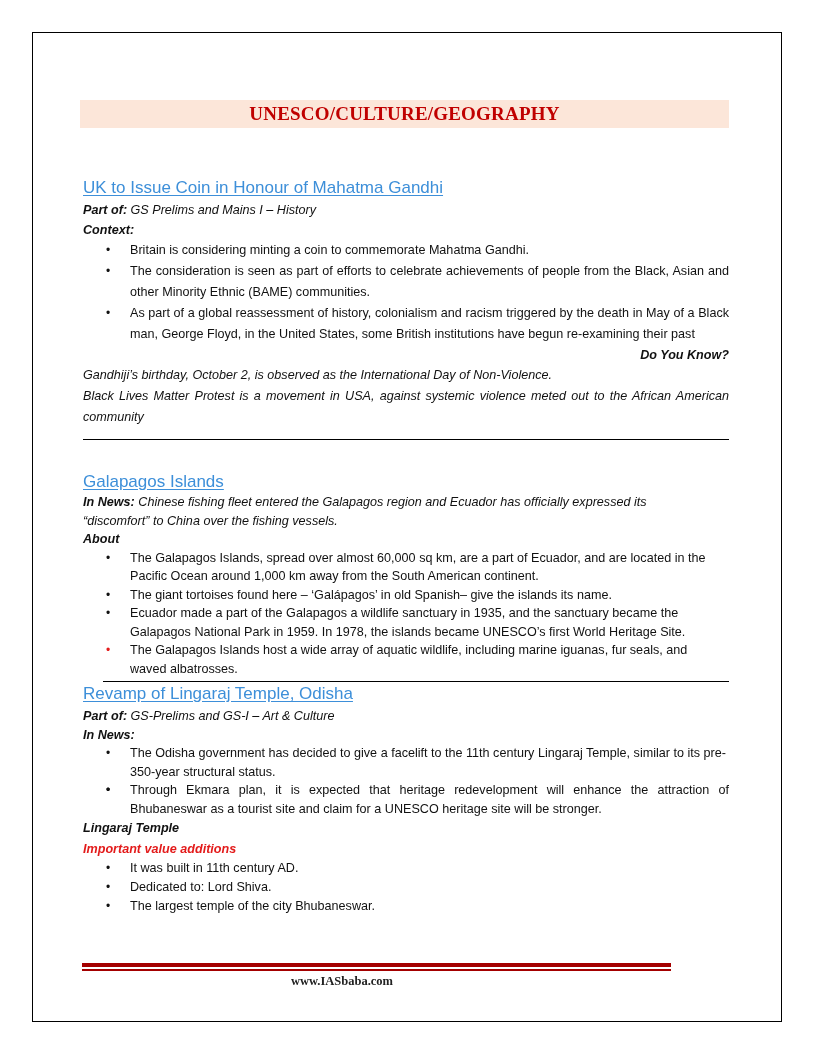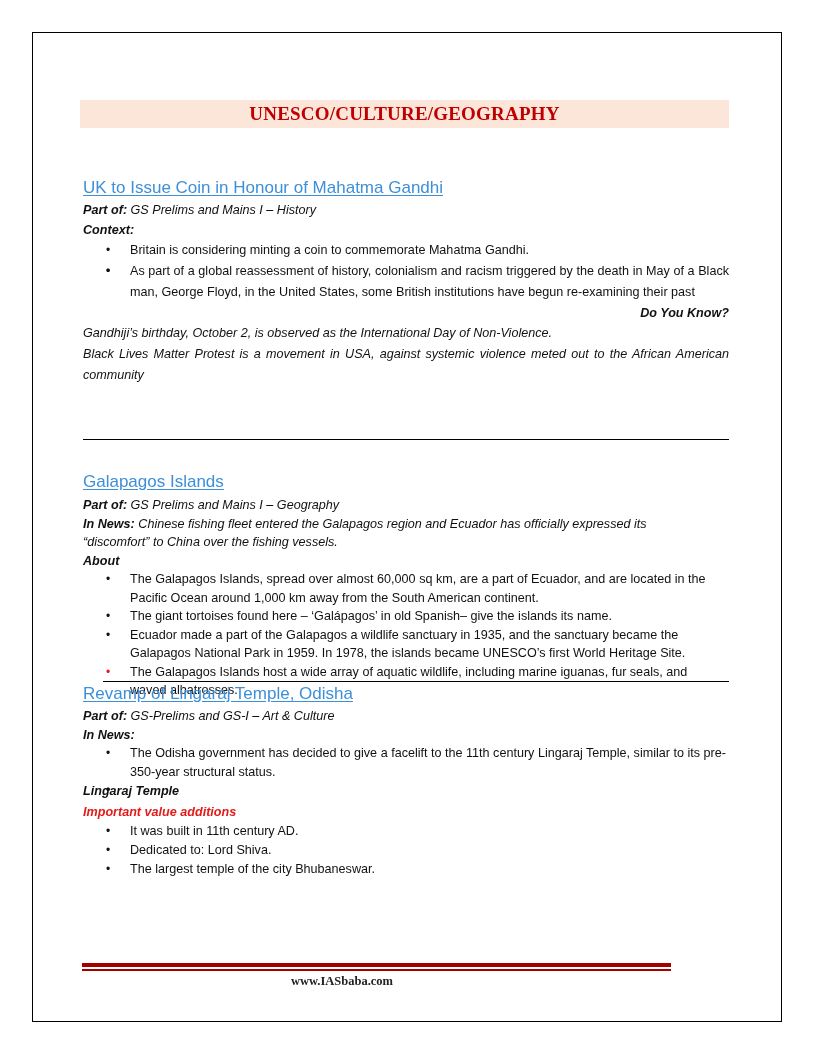--- a/index.html
+++ b/index.html
@@ -37,35 +37,32 @@
 </div>
 
 <div class="blk" style="top:145px;margin-top:32px;">
   <h2 class="heading">UK to Issue Coin in Honour of Mahatma Gandhi</h2>
   <div class="line" style="margin-top:1px;line-height:20px;">
     <span class="b">Part of:</span><span> GS Prelims and Mains I – History</span>
   </div>
   <div class="line b" style="line-height:20px;">Context:</div>
   <ul style="line-height:21px;">
     <li><span class="dot">•</span><span>Britain is considering minting a coin to commemorate Mahatma Gandhi.</span></li>
-    <li class="just"><span class="dot">•</span></li>
+    <li class="just"><span class="dot">•</span><span>The consideration is seen as part of efforts to celebrate achievements of people from the Black, Asian and other Minority Ethnic (BAME) communities.</span></li>
     <li class="just"><span class="dot">•</span><span>As part of a global reassessment of history, colonialism and racism triggered by the death in May of a Black man, George Floyd, in the United States, some British institutions have begun re-examining their past</span></li>
   </ul>
   <div class="line b" style="line-height:20px;text-align:right;">Do You Know?</div>
   <div class="line" style="line-height:21px;">Gandhiji’s birthday, October 2, is observed as the International Day of Non-Violence.</div>
   <div class="line just" style="line-height:21px;">Black Lives Matter Protest is a movement in USA, against systemic violence meted out to the African American community</div>
 </div>
 
 <div class="sep" style="left:83px;top:439px;width:646px;"></div>
 
 <div class="blk" style="top:455px;line-height:18.5px;margin-top:16px;">
   <h2 class="heading">Galapagos Islands</h2>
-  <div class="line" style="margin-top:3px;">
-    <span class="b">Part of:</span><span> GS Prelims and Mains I – Geography</span>
-  </div>
   <div class="line" style="padding-right:40px;">
     <span class="b">In News:</span><span> Chinese fishing fleet entered the Galapagos region and Ecuador has officially expressed its “discomfort” to China over the fishing vessels.</span>
   </div>
   <div class="line b">About</div>
   <ul style="padding-right:10px;">
     <li><span class="dot">•</span><span>The Galapagos Islands, spread over almost 60,000 sq km, are a part of Ecuador, and are located in the Pacific Ocean around 1,000 km away from the South American continent.</span></li>
     <li><span class="dot">•</span><span>The giant tortoises found here – ‘Galápagos’ in old Spanish– give the islands its name.</span></li>
     <li><span class="dot">•</span><span>Ecuador made a part of the Galapagos a wildlife sanctuary in 1935, and the sanctuary became the Galapagos National Park in 1959. In 1978, the islands became UNESCO’s first World Heritage Site.</span></li>
     <li><span class="dot red">•</span><span>The Galapagos Islands host a wide array of aquatic wildlife, including marine iguanas, fur seals, and waved albatrosses.</span></li>
   </ul>
@@ -75,21 +72,21 @@
 
 <div class="blk" style="top:683px;line-height:18.5px;">
   <h2 class="heading">Revamp of Lingaraj Temple, Odisha</h2>
   <div class="line" style="margin-top:2px;">
     <span class="b">Part of:</span><span> GS-Prelims and GS-I – Art &amp; Culture</span>
   </div>
   <div class="line b">In News:</div>
   <ul>
     <li><span class="dot">•</span><span>The Odisha government has decided to give a facelift to the 11th century Lingaraj Temple, similar to its pre-350-year structural status.</span></li>
     <li><span class="dot">•</span></li>
-    <li class="just"><span class="dot">•</span></li>
+    <li class="just"><span class="dot">•</span><span>Through Ekmara plan, it is expected that heritage redevelopment will enhance the attraction of Bhubaneswar as a tourist site and claim for a UNESCO heritage site will be stronger.</span></li>
   </ul>
   <div class="line b" style="line-height:21px;">Lingaraj Temple</div>
   <div class="line b red" style="line-height:20px;">Important value additions</div>
   <ul style="line-height:19px;">
     <li><span class="dot">•</span><span>It was built in 11th century AD.</span></li>
     <li><span class="dot">•</span><span>Dedicated to: Lord Shiva.</span></li>
     <li><span class="dot">•</span><span>The largest temple of the city Bhubaneswar.</span></li>
   </ul>
 </div>
 

